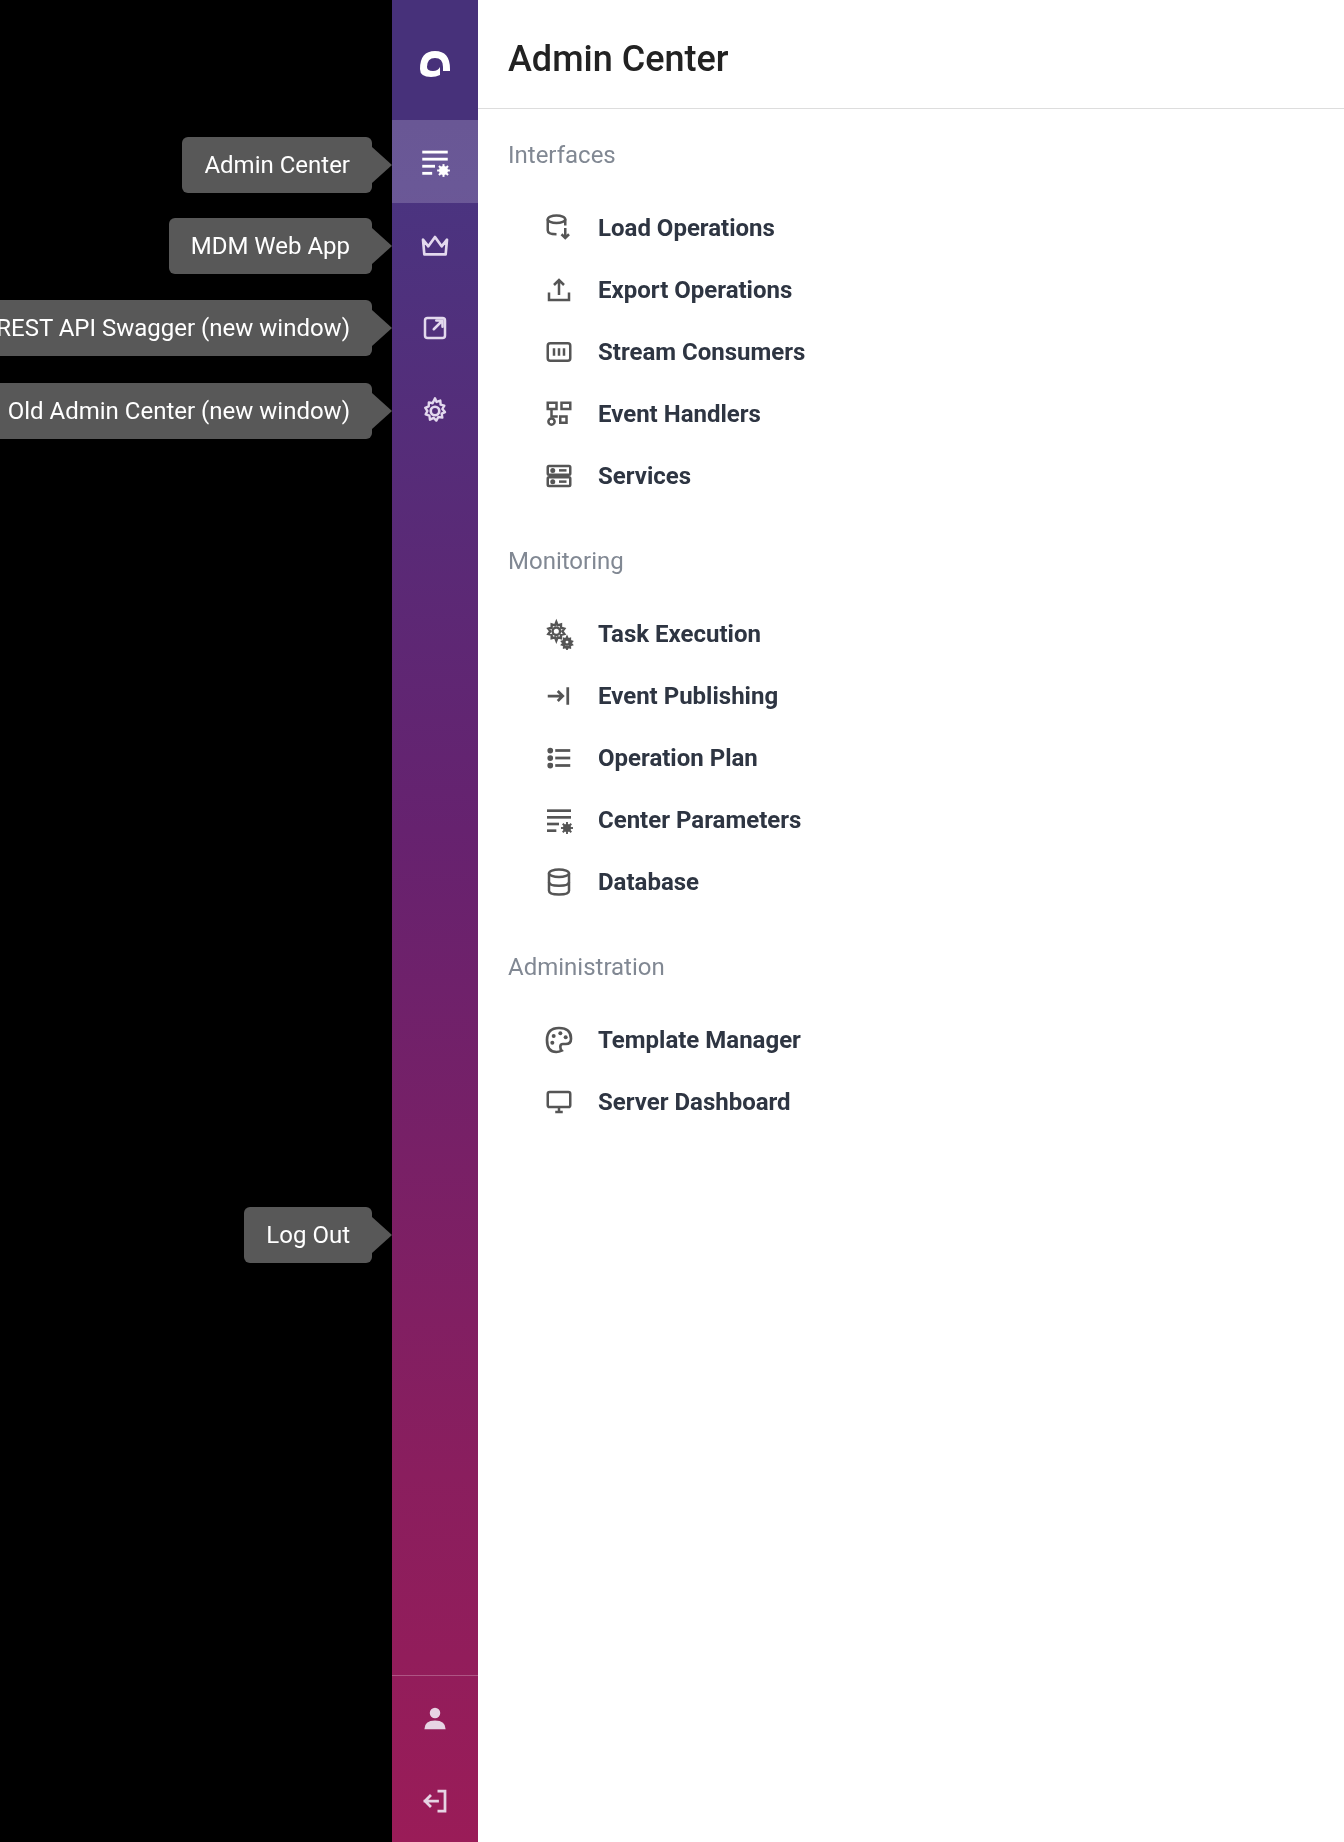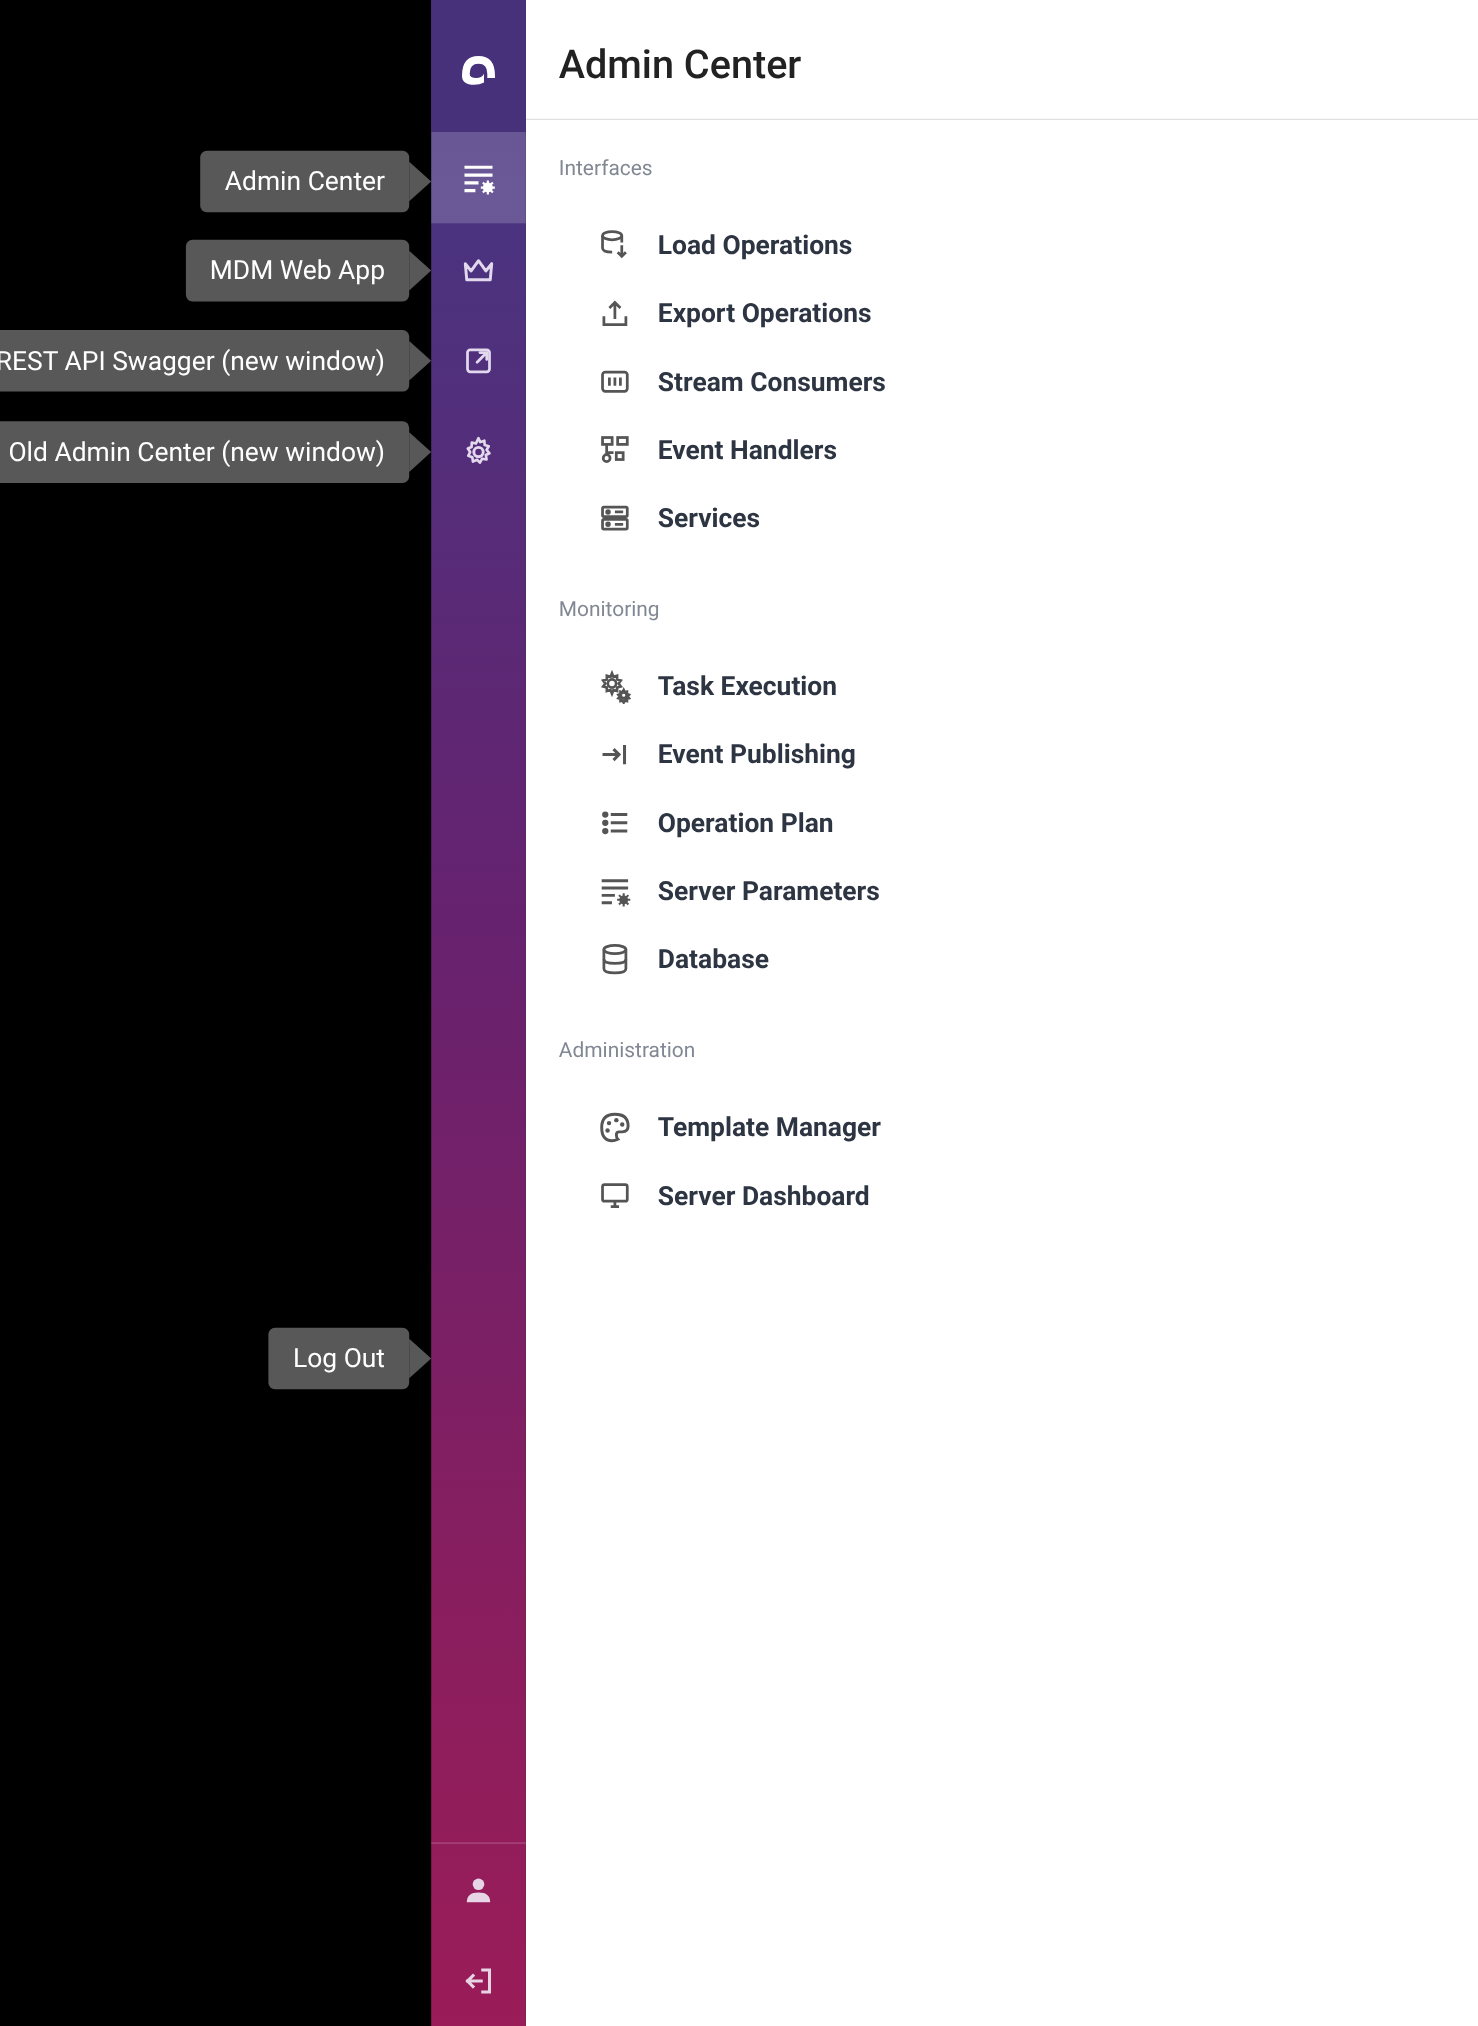--- a/index.html
+++ b/index.html
@@ -15,21 +15,21 @@
   .sidebar .nav-icon.active { background: rgba(255,255,255,0.18); }
   .sidebar .bottom { margin-top:auto; width:100%; }
   .sidebar .bottom .nav-icon { height:83px; }
   .sidebar .bottom .divider { height:1px; background: rgba(255,255,255,0.25); }
 
   .main { flex:1; background:#fff; height:100%; padding: 0; }
   .main-header { padding: 38px 30px 28px 30px; }
   .main-header h1 { font-size:36px; font-weight:500; color:#222; }
   .hr { border:none; border-top:1px solid #ddd; margin: 0 0 32px 0; }
   .section { padding: 0 30px 40px 30px; }
-  .section-title { font-size:19px; color:#818893; font-weight:400; margin-bottom: 28px; }
+  .section-title { font-size:24px; color:#818893; font-weight:400; margin-bottom: 28px; }
   .item { display:flex; align-items:center; gap:22px; padding: 14px 0 14px 34px; cursor:pointer;font-weight:bold; }
   .item .icon-slot { width:34px; height:34px; display:flex; align-items:center; justify-content:center; color:#555; }
   .item .label { font-size:24px; color:#2e3542; }
 
   
   .tooltip { position:absolute; display:flex; align-items:center; }
   .tooltip .bubble { background:#585858; color:#fff; font-size:24px; padding:14px 22px; border-radius:6px; white-space:nowrap; }
   .tooltip .arrow { width:0; height:0; border-top:18px solid transparent; border-bottom:18px solid transparent; border-left:20px solid #585858; }
 
   svg { display:block; }
@@ -258,21 +258,21 @@
               </g>
               <circle cx="18" cy="18" r="3" fill="#555"></circle>
               <g stroke="#555" stroke-width="1.4">
                 <line x1="18" y1="13.5" x2="18" y2="22.5"></line>
                 <line x1="13.5" y1="18" x2="22.5" y2="18"></line>
                 <line x1="14.8" y1="14.8" x2="21.2" y2="21.2"></line>
                 <line x1="21.2" y1="14.8" x2="14.8" y2="21.2"></line>
               </g>
             </svg>
         </span>
-        <span class="label">Server Parameters</span>
+        <span class="label">Center Parameters</span>
       </div>
 
       <div class="item">
         <span class="icon-slot">
           <svg width="30" height="30" viewBox="0 0 24 24">
               <g fill="none" stroke="#555" stroke-width="2">
                 <ellipse cx="12" cy="5" rx="8" ry="3"></ellipse>
                 <path d="M4 5 L4 19 Q4 22 12 22 Q20 22 20 19 L20 5"></path>
                 <path d="M4 12 Q4 15 12 15 Q20 15 20 12"></path>
               </g>

